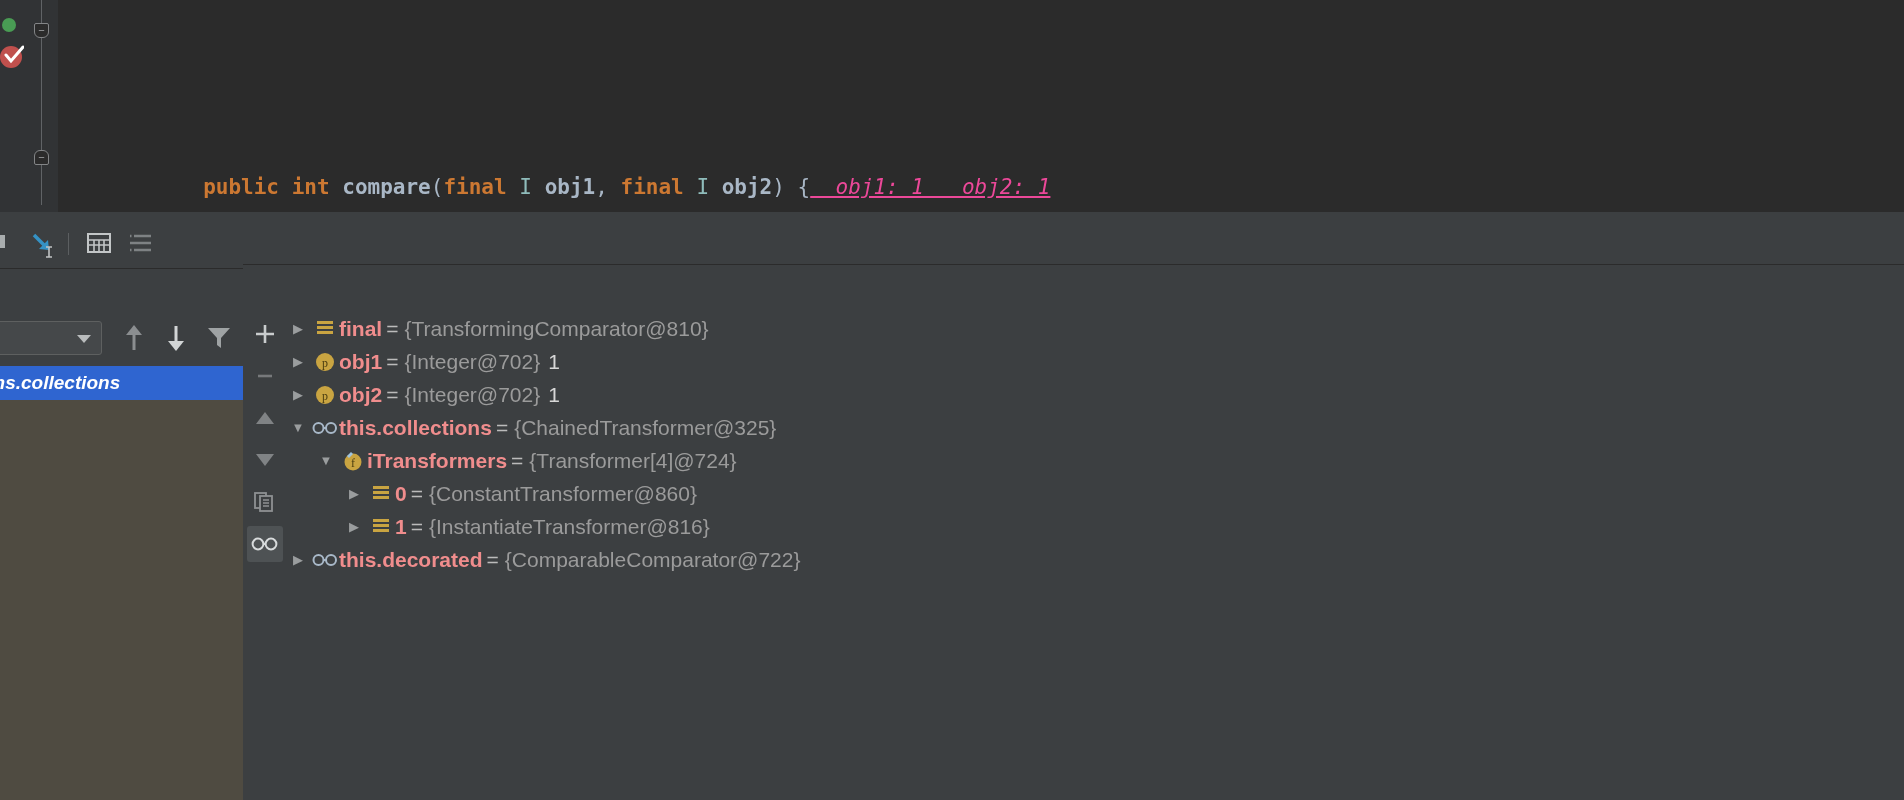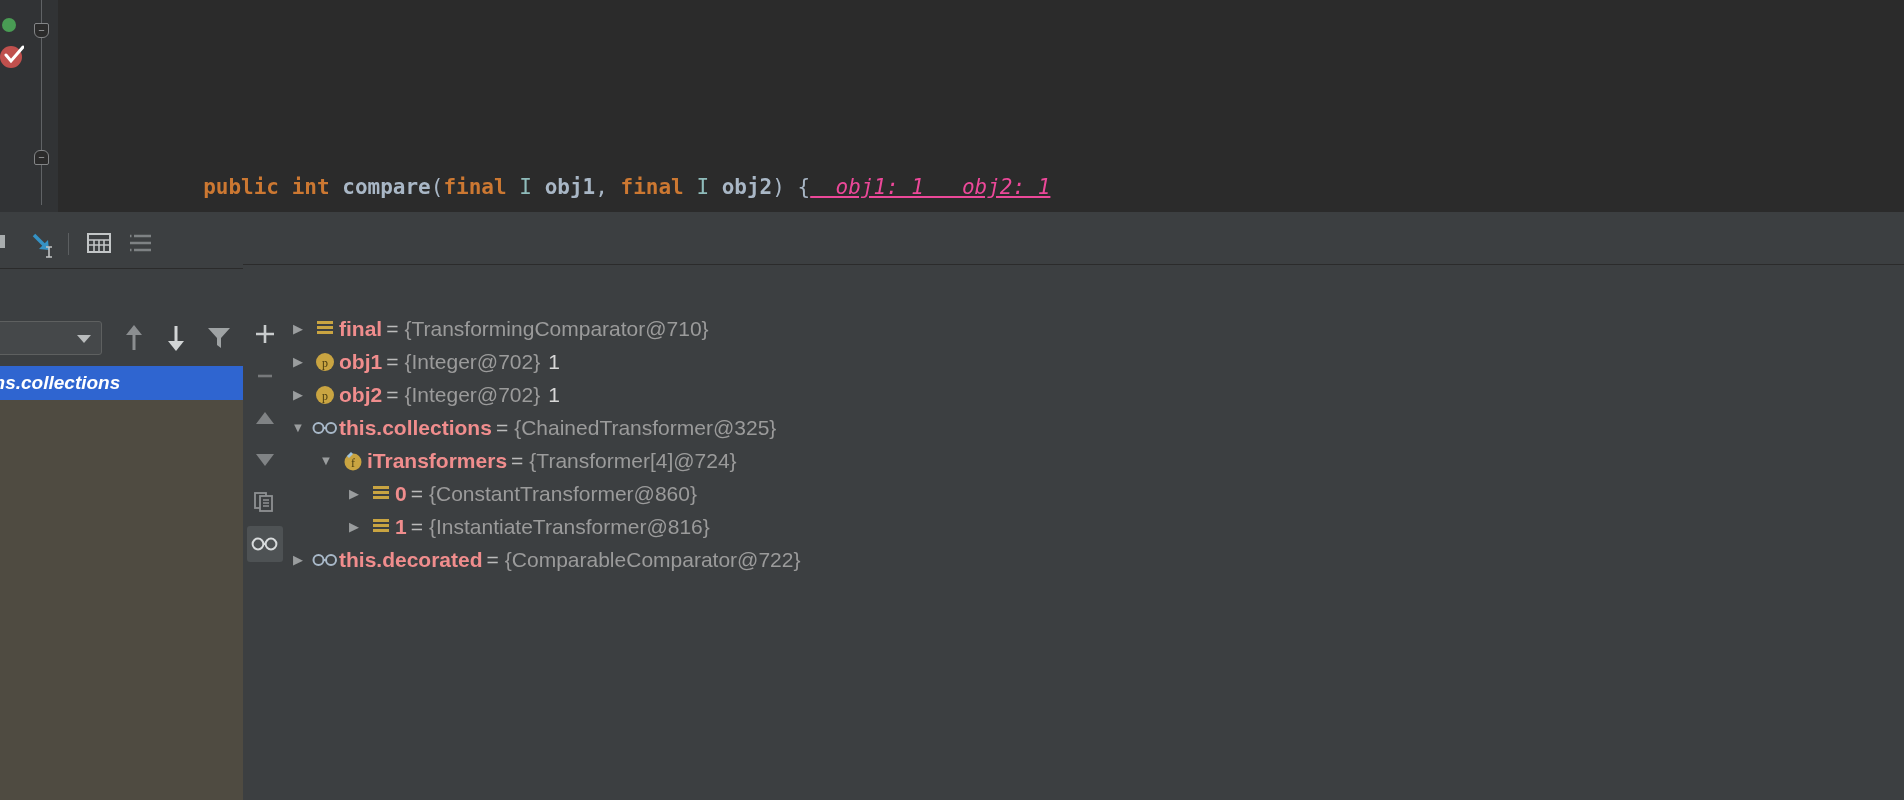--- a/index.html
+++ b/index.html
@@ -437,21 +437,21 @@
       <span class="twisty">▶</span>
       <span class="vicon">
         <svg width="20" height="20" viewBox="0 0 20 20">
           <rect x="2" y="2" width="16" height="3" fill="#c9a441"></rect>
           <rect x="2" y="7" width="16" height="3" fill="#c9a441"></rect>
           <rect x="2" y="12" width="16" height="3" fill="#c9a441"></rect>
         </svg>
       </span>
       <span class="vname">final</span>
       <span class="veq">=</span>
-      <span class="vval">{TransformingComparator@710}</span>
+      <span class="vval">{TransformingComparator@810}</span>
       <span class="vextra"></span>
     </div>
 
     <div class="var-row indent-1">
       <span class="twisty">▶</span>
       <span class="vicon">
         <svg width="22" height="22" viewBox="0 0 22 22">
           <circle cx="11" cy="11" r="9" fill="#c9a441"></circle>
           <text x="11" y="16" font-size="12" font-family="'Liberation Serif', serif" text-anchor="middle" fill="#4a3c10">p</text>
         </svg>

